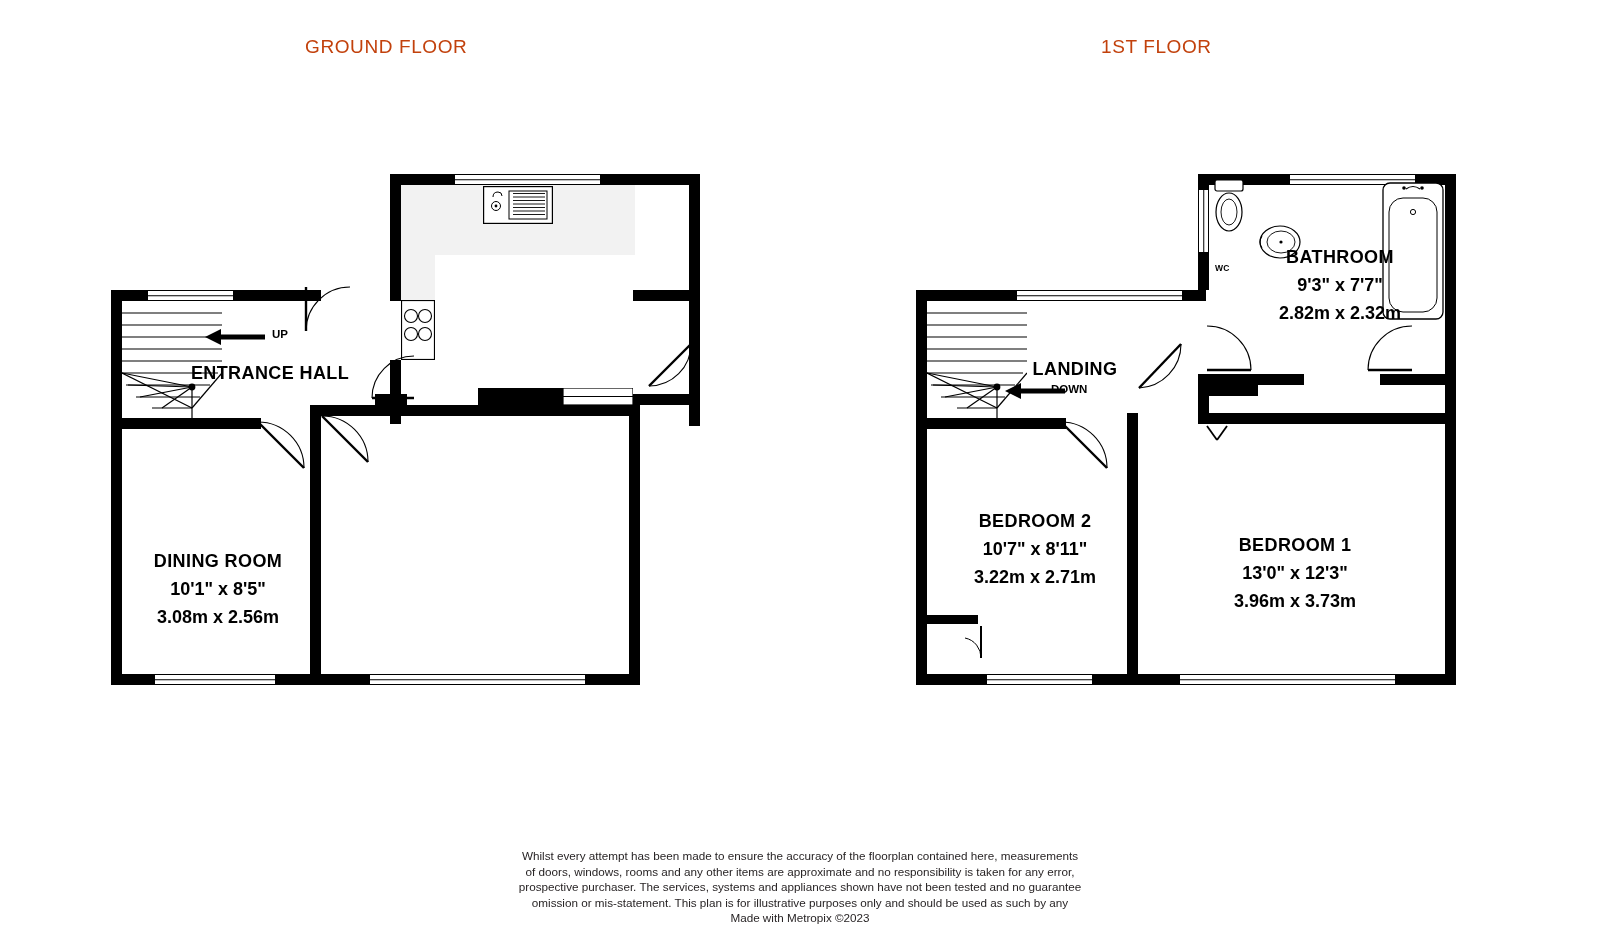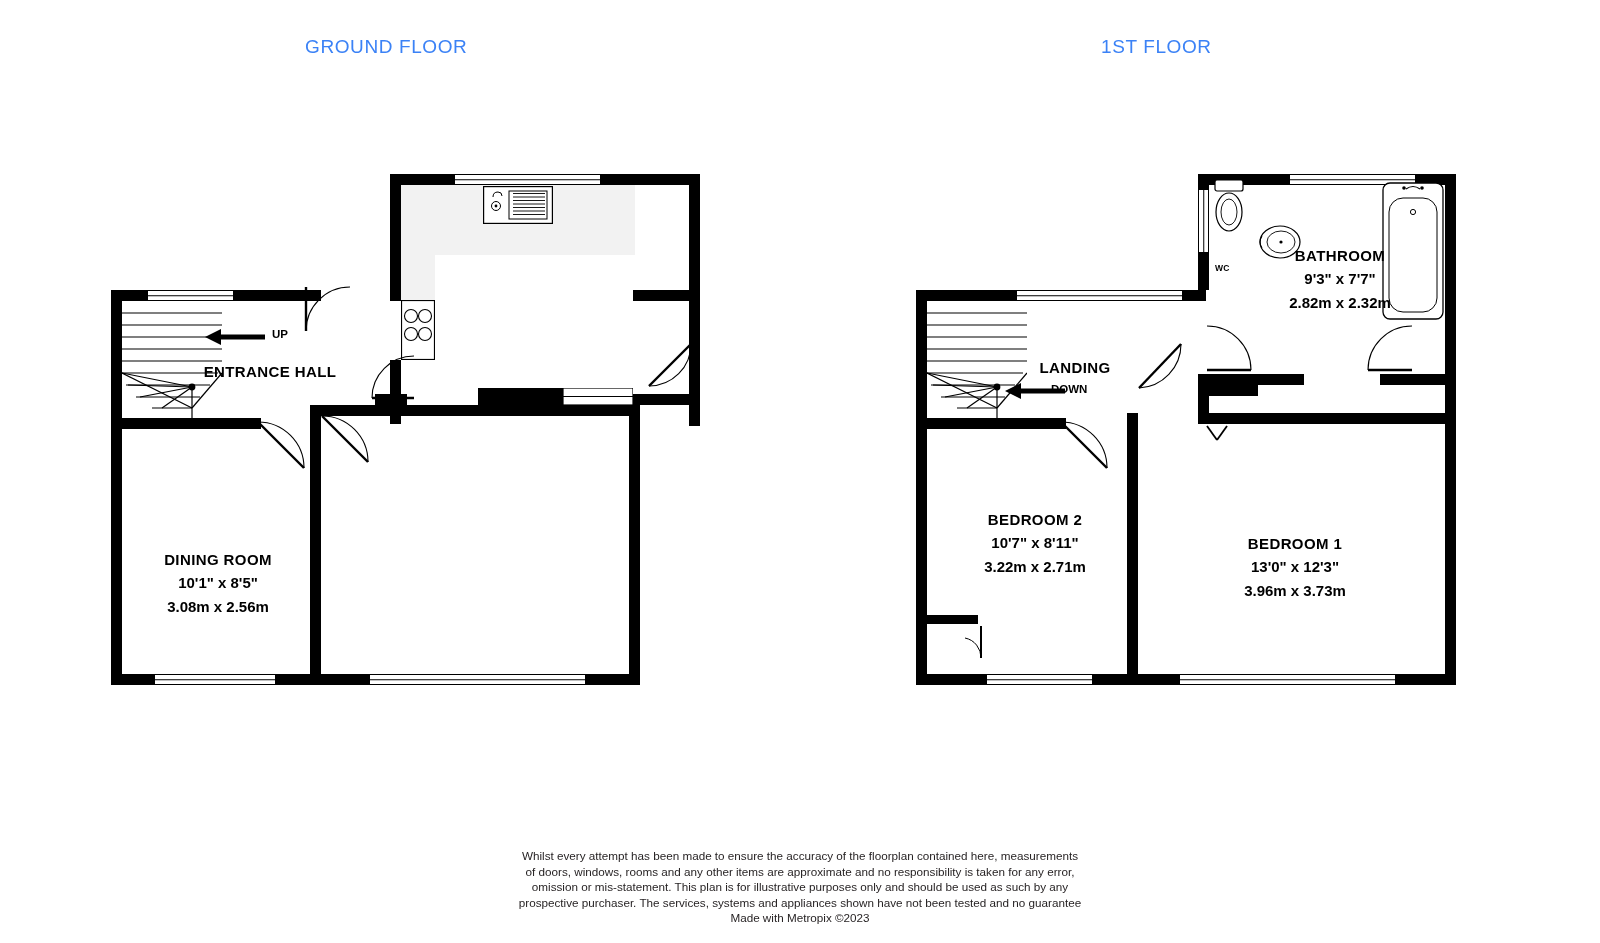--- a/index.html
+++ b/index.html
@@ -12,21 +12,21 @@
     height: 943px;
     position: relative;
     font-family: "Liberation Sans", sans-serif;
     color: #000000;
     overflow: hidden;
   }
   .plan-title {
     position: absolute;
     font-size: 19px;
     letter-spacing: 0.6px;
-    color: #3b82f6;
+    color: #c2410c;
     white-space: nowrap;
   }
   #ground-title { left: 305px; top: 36px; }
   #first-title  { left: 1101px; top: 36px; }
 
   .floor {
     position: absolute;
   }
   #ground-floor { left: 100px; top: 160px; width: 620px; height: 540px; }
   #first-floor  { left: 905px; top: 160px; width: 570px; height: 540px; }
@@ -59,21 +59,21 @@
   .window.vert .mid {
     left: 50%; right: auto; top: 0; bottom: 0;
     width: 1.5px; height: auto;
     transform: translateX(-0.75px);
   }
 
   
   .room-label {
     position: absolute;
     text-align: center;
-    font-size: 15px;
+    font-size: 18px;
     font-weight: bold;
     line-height: 1.55;
     white-space: nowrap;
     color: #000000;
   }
   .room-label .nm { display: block; letter-spacing: 0.4px; }
   .room-label .im { display: block; }
   .room-label .mt { display: block; }
 
   
@@ -458,16 +458,16 @@
   <div class="room-label" style="left:310px; top:372px; width:160px;">
     <span class="nm">BEDROOM 1</span>
     <span class="im">13'0"  x 12'3"</span>
     <span class="mt">3.96m  x 3.73m</span>
   </div>
 </div>
 
 <div id="disclaimer">
   <div>Whilst every attempt has been made to ensure the accuracy of the floorplan contained here, measurements</div>
   <div>of doors, windows, rooms and any other items are approximate and no responsibility is taken for any error,</div>
+  <div>prospective purchaser. The services, systems and appliances shown have not been tested and no guarantee</div>
   <div>omission or mis-statement. This plan is for illustrative purposes only and should be used as such by any</div>
-  <div>prospective purchaser. The services, systems and appliances shown have not been tested and no guarantee</div>
   <div id="made-with">Made with Metropix ©2023</div>
 </div>
 
 </body></html>

